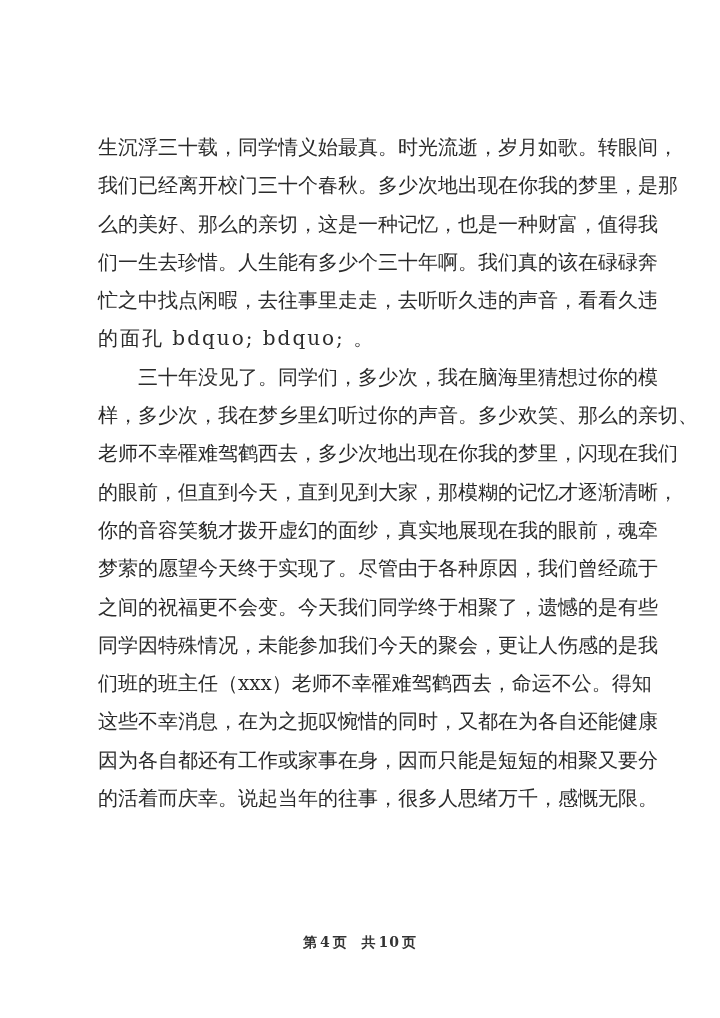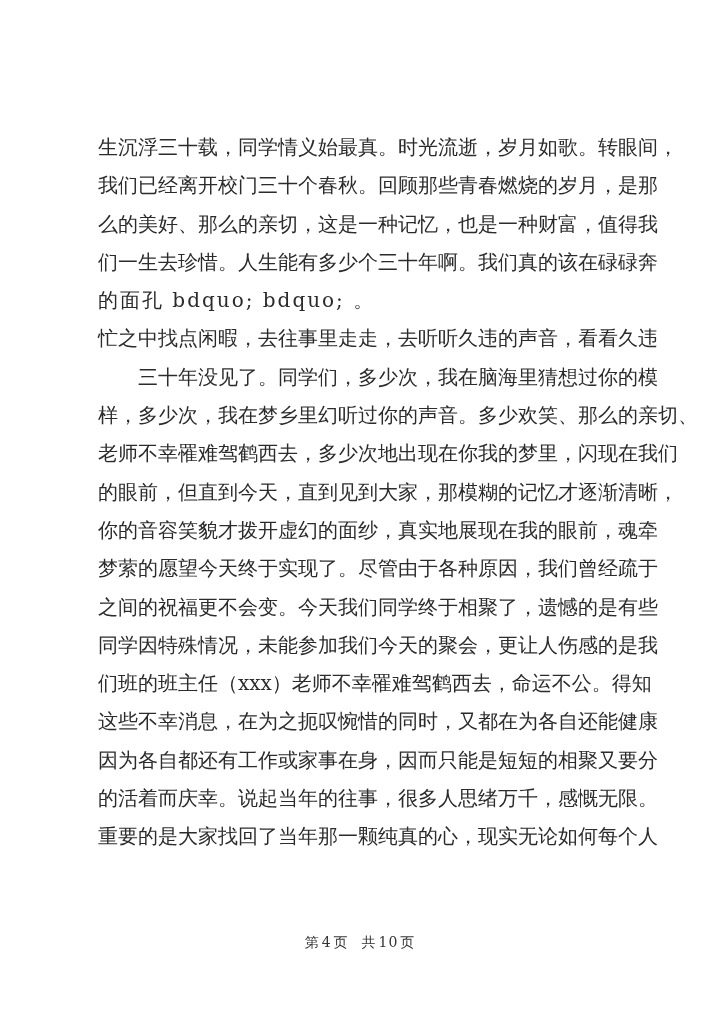--- a/index.html
+++ b/index.html
@@ -48,52 +48,52 @@
   }
   .footer {
     position: absolute;
     left: 0;
     width: 720px;
     top: 934px;
     text-align: center;
     font-size: 14px;
     color: #333333;
     letter-spacing: 1px;
+    font-weight: bold;
   }
   .footer span { margin: 0 1px; }
 </style>
 </head>
 <body>
 
 <div class="page">
   <div class="body-text">
 
     <div>
       <span class="line justify">生沉浮三十载，同学情义始最真。时光流逝，岁月如歌。转眼间，</span>
-      <span class="line justify">我们已经离开校门三十个春秋。回顾那些青春燃烧的岁月，是那</span>
+      <span class="line justify">我们已经离开校门三十个春秋。多少次地出现在你我的梦里，是那</span>
       <span class="line justify">么的美好、那么的亲切，这是一种记忆，也是一种财富，值得我</span>
       <span class="line justify">们一生去珍惜。人生能有多少个三十年啊。我们真的该在碌碌奔</span>
+      <span class="line justify">忙之中找点闲暇，去往事里走走，去听听久违的声音，看看久违</span>
       <span class="line" style="letter-spacing:2px;">的面孔 bdquo; bdquo; 。</span>
-      <span class="line justify">忙之中找点闲暇，去往事里走走，去听听久违的声音，看看久违</span>
     </div>
 
     <div>
       <span class="line justify indent">三十年没见了。同学们，多少次，我在脑海里猜想过你的模</span>
       <span class="line justify">样，多少次，我在梦乡里幻听过你的声音。多少欢笑、那么的亲切、</span>
       <span class="line justify">老师不幸罹难驾鹤西去，多少次地出现在你我的梦里，闪现在我们</span>
       <span class="line justify">的眼前，但直到今天，直到见到大家，那模糊的记忆才逐渐清晰，</span>
       <span class="line justify">你的音容笑貌才拨开虚幻的面纱，真实地展现在我的眼前，魂牵</span>
       <span class="line justify">梦萦的愿望今天终于实现了。尽管由于各种原因，我们曾经疏于</span>
       <span class="line justify">之间的祝福更不会变。今天我们同学终于相聚了，遗憾的是有些</span>
       <span class="line justify">同学因特殊情况，未能参加我们今天的聚会，更让人伤感的是我</span>
       <span class="line justify">们班的班主任（xxx）老师不幸罹难驾鹤西去，命运不公。得知</span>
       <span class="line justify">这些不幸消息，在为之扼叹惋惜的同时，又都在为各自还能健康</span>
       <span class="line justify">因为各自都还有工作或家事在身，因而只能是短短的相聚又要分</span>
       <span class="line justify">的活着而庆幸。说起当年的往事，很多人思绪万千，感慨无限。</span>
-      <span class="line justify">重要的是大家找回了当年那一颗纯真的心，现实无论如何每个人</span>
     </div>
   </div>
 
   <div class="footer">
     <span>第</span><span>4</span><span>页</span>
     &nbsp;<span>共</span><span>10</span><span>页</span>
   </div>
 </div>
 
 </body></html>

